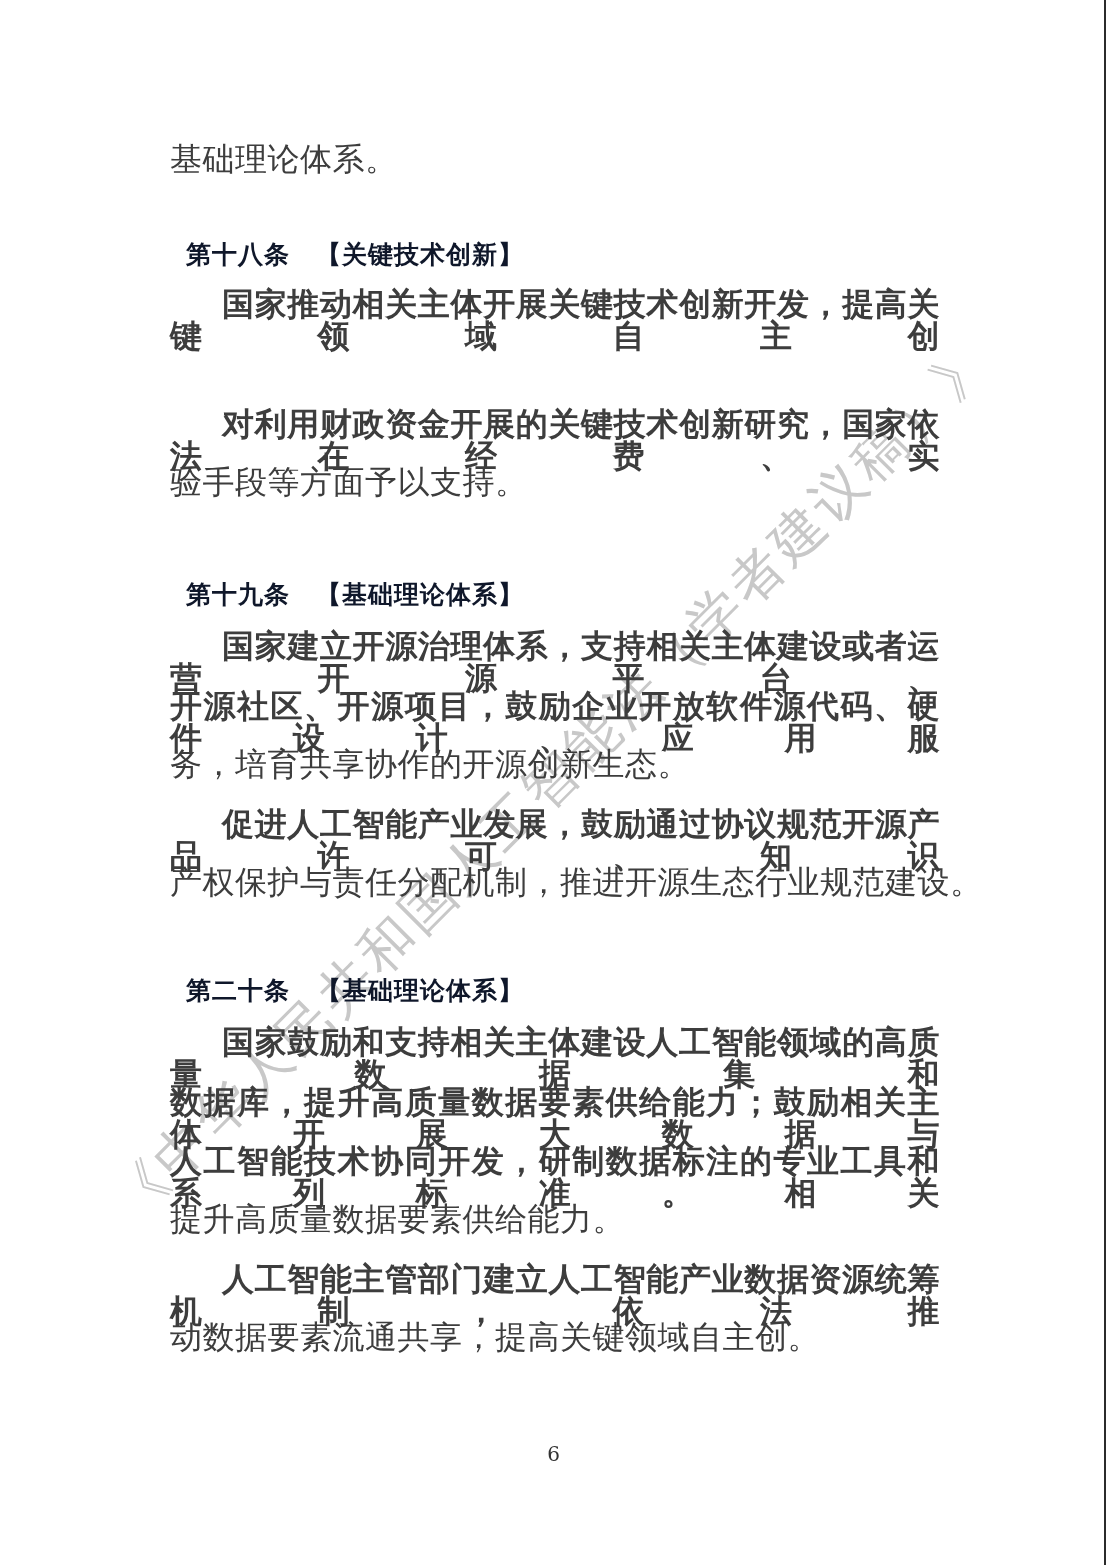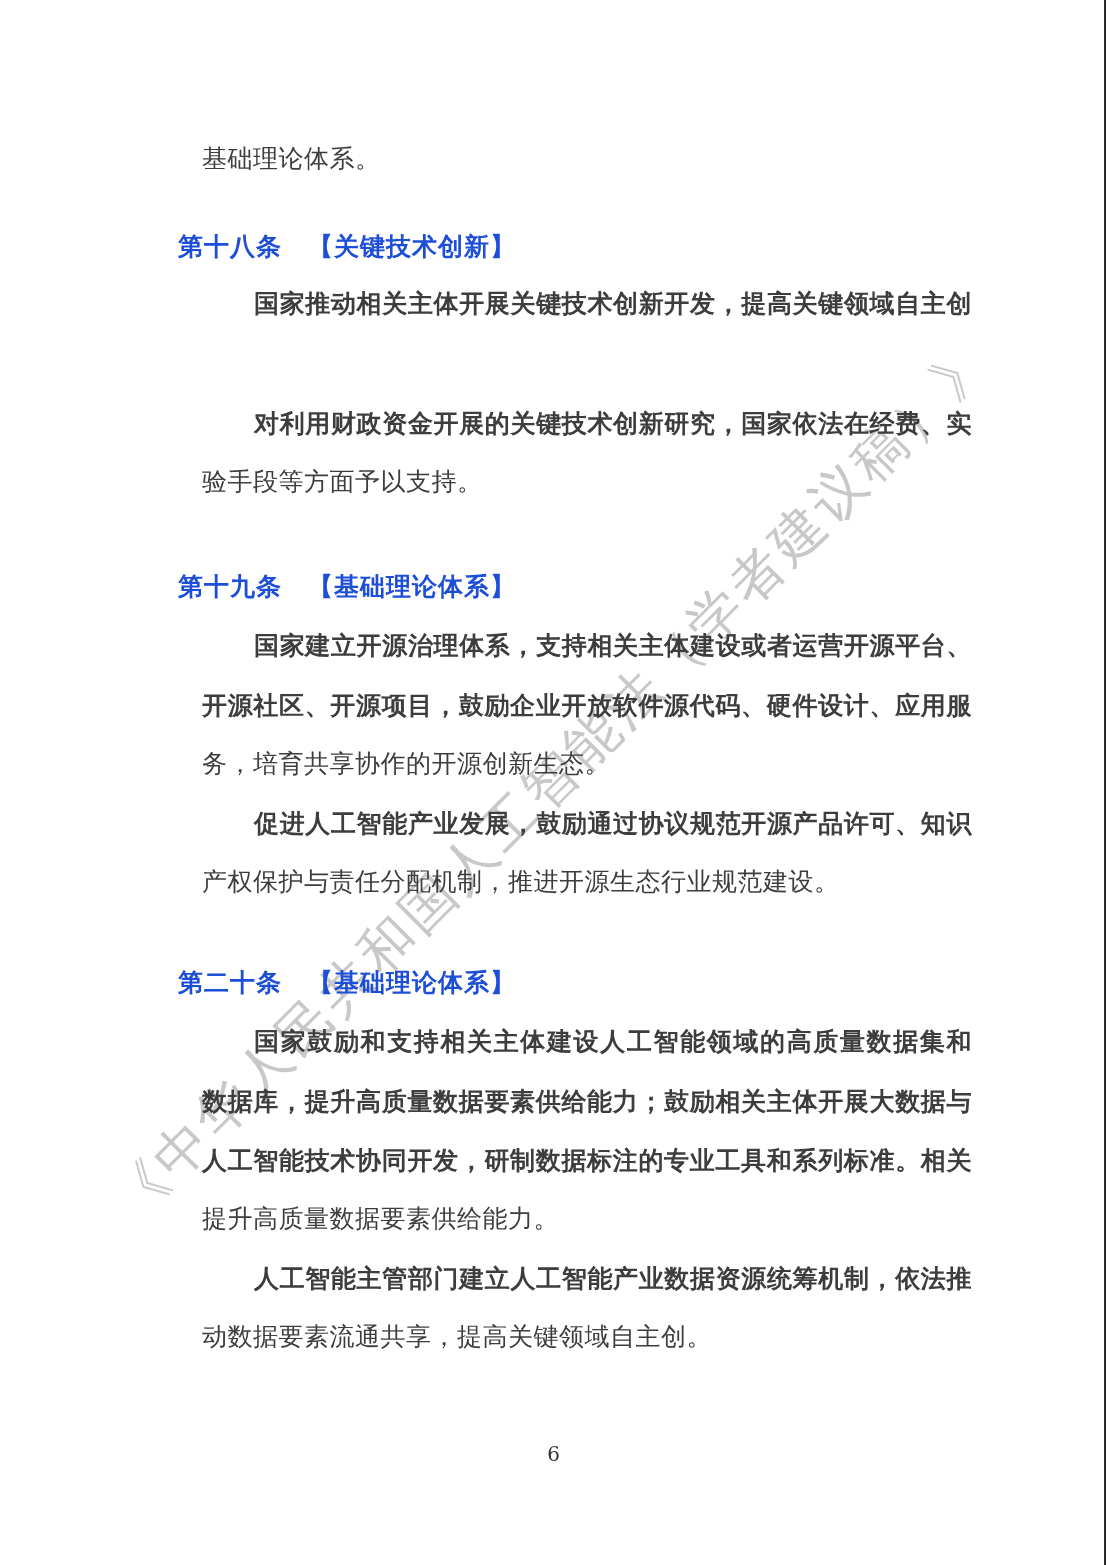--- a/index.html
+++ b/index.html
@@ -26,47 +26,46 @@
     color: #c8c8c8;
     white-space: nowrap;
     z-index: 1;
     font-family: "DejaVu Serif", "Liberation Serif", serif;
     user-select: none;
   }
   .line {
     position: absolute;
     left: 170px;
     width: 770px;
-    font-size: 25px;
+    font-size: 32px;
     line-height: 32px;
     letter-spacing: 0.5px;
     color: #3d3d3d;
     white-space: nowrap;
     z-index: 2;
-    margin-left: 32px;
   }
   .line.fill {
     white-space: normal;
     text-align: justify;
     text-align-last: justify;
     text-justify: inter-character;
     font-weight: bold;
   }
   .line.indent {
     text-indent: 52px;
   }
   .heading {
     position: absolute;
     left: 170px;
-    margin: 8px;
+    margin: 16px;
     font-size: 25px;
     line-height: 34px;
     letter-spacing: 1px;
     font-weight: 700;
-    color: #1d4ed8;
+    color: #0f172a;
     white-space: nowrap;
     z-index: 2;
     font-family: "DejaVu Sans", "Liberation Sans", sans-serif;
   }
   .page-number {
     position: absolute;
     left: 0;
     top: 1442px;
     width: 100%;
     text-align: center;

